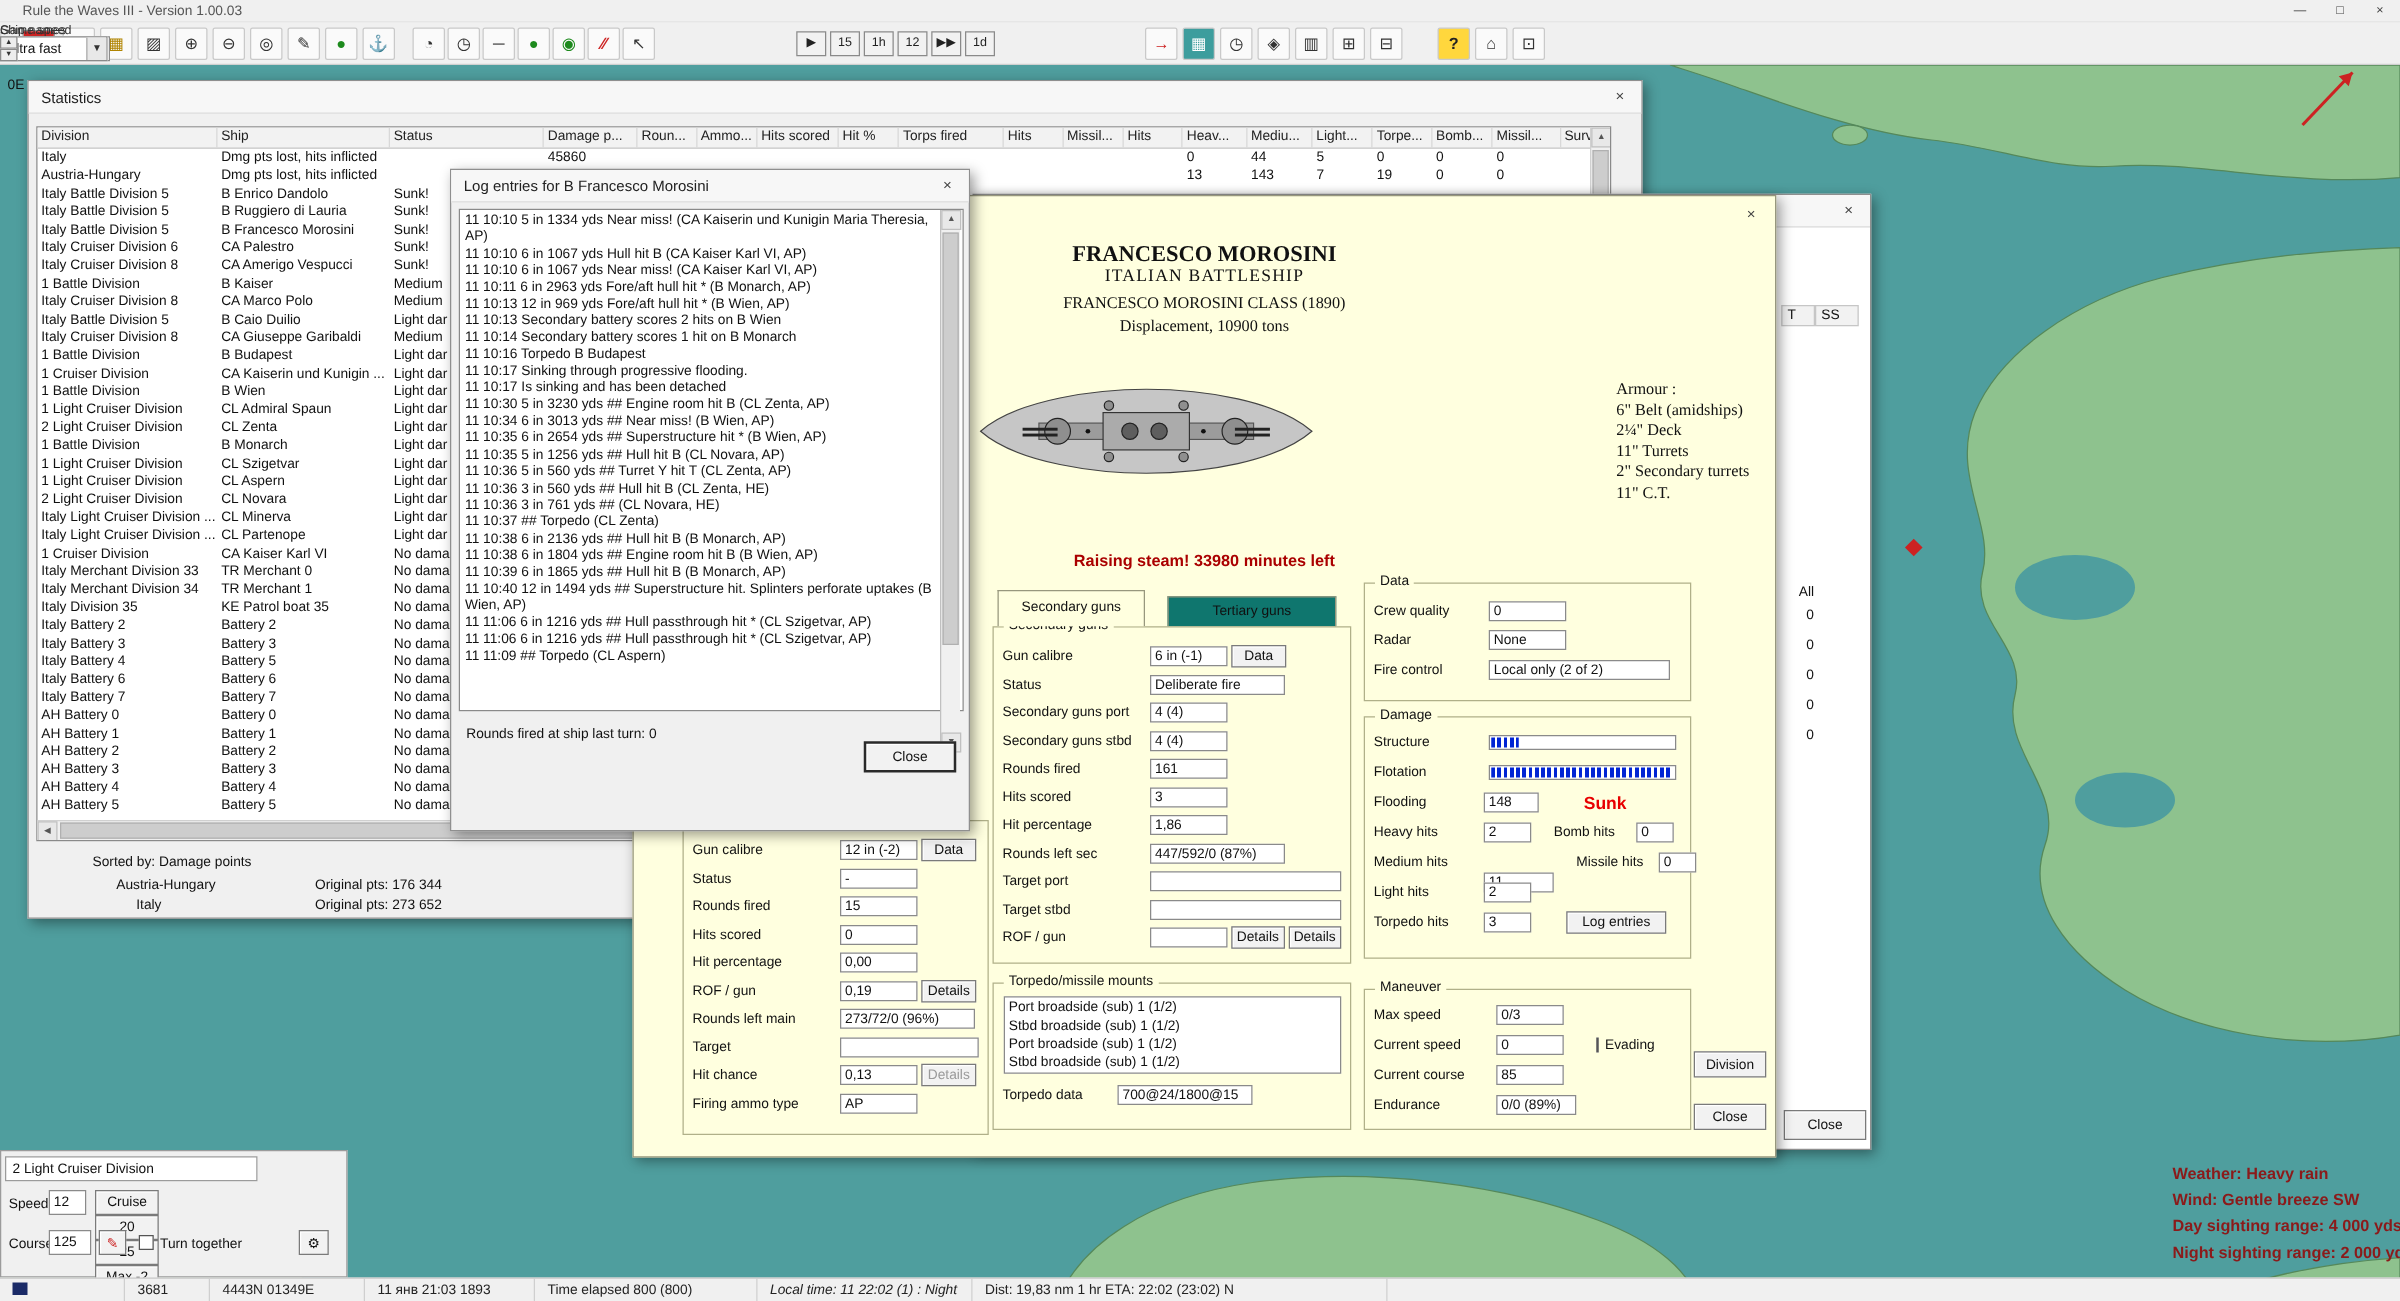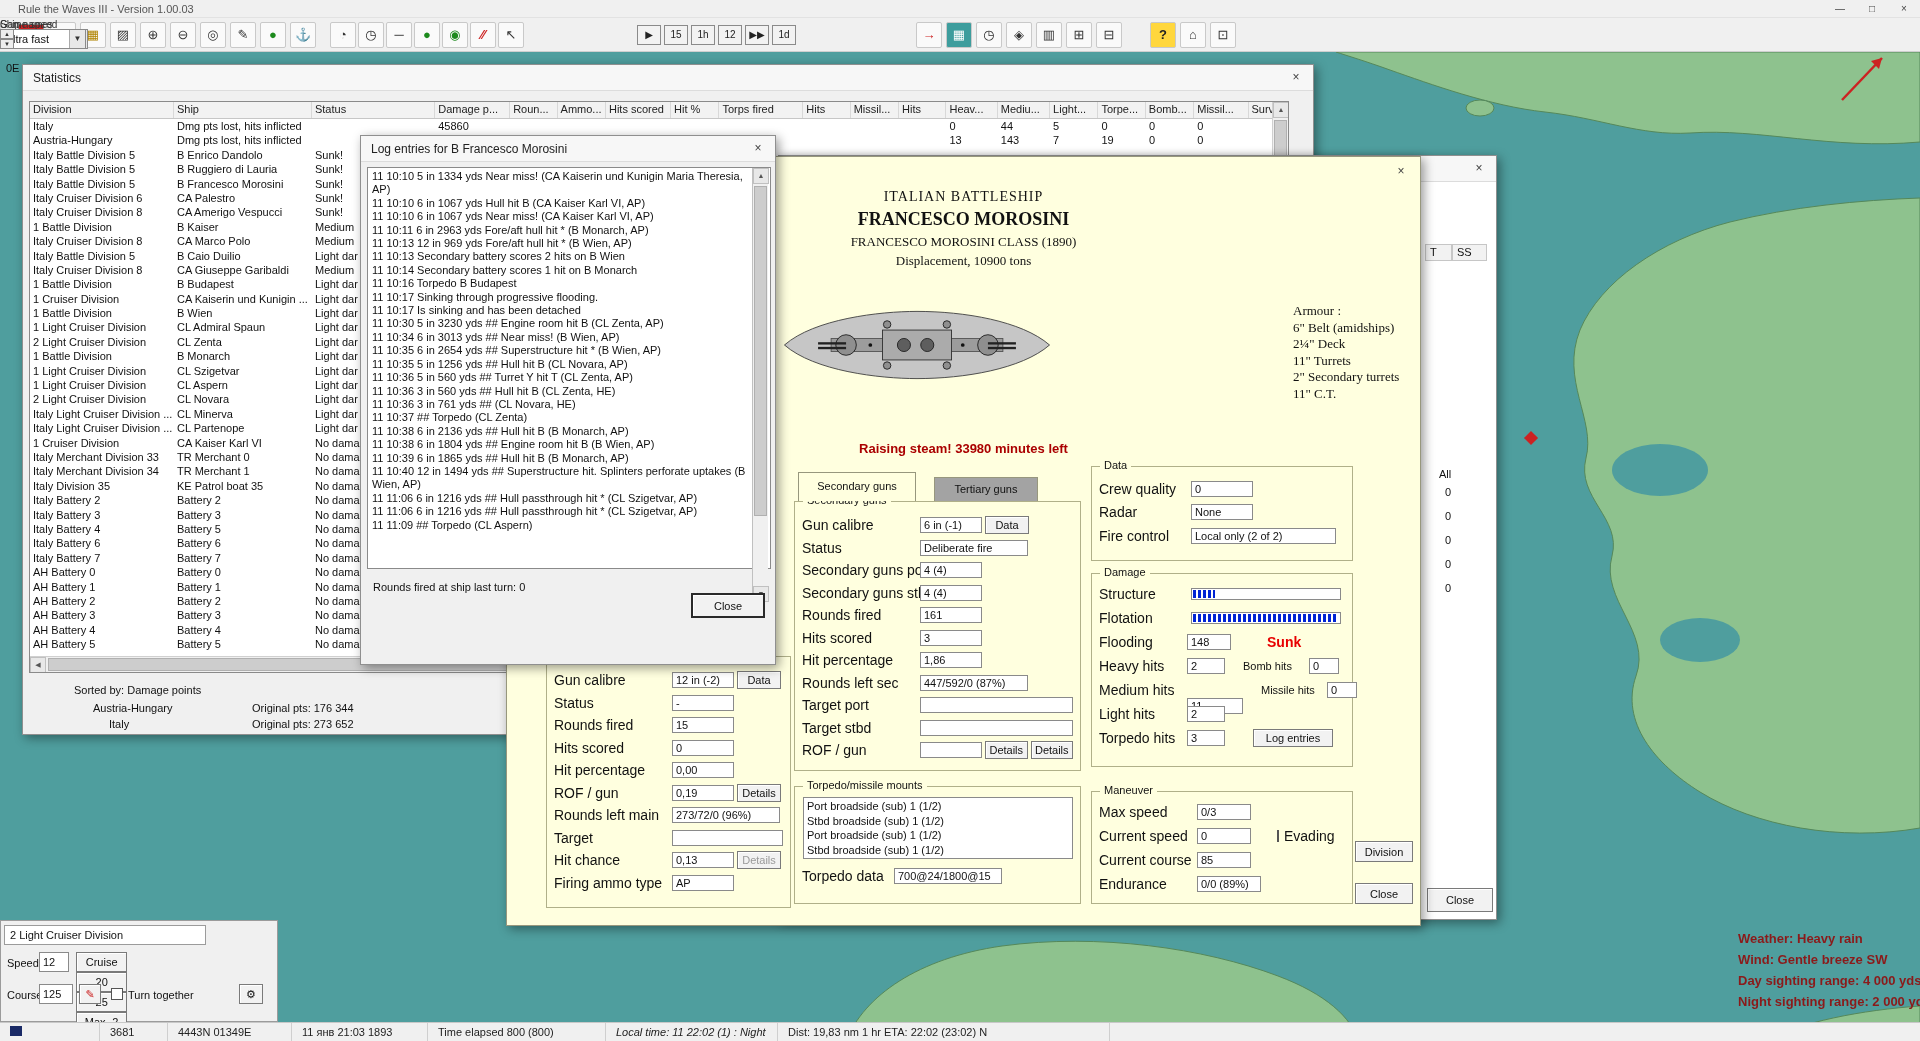--- a/index.html
+++ b/index.html
@@ -59,21 +59,21 @@
   .mini-btn { background:#f2f2f2; border:1px solid #7a7a7a; font-size:11px; height:18px; width:44px; margin-left:3px; box-shadow:inset 1px 1px 0 #fff; color:#111; }
   .mini-btn:empty { display:none; }
   .mini-btn.disabled { color:#9a9a9a; }
 
   
   #shipwin { position:absolute; background:#ffffdf; border:1px solid #97977d; box-shadow:3px 3px 10px rgba(0,0,0,.4); }
   .ship-head { position:absolute; left:0; right:0; text-align:center; font-family:"Liberation Serif", serif; color:#111; }
   .gbox { position:absolute; border:1px solid #b0b089; }
   .gcap { position:absolute; top:-8px; left:8px; background:#ffffdf; padding:0 4px; font-size:11px; color:#111; }
   .frow { display:flex; align-items:center; height:22.5px; padding:0 7px; }
-  .flabel { font-size:14px; color:#111; white-space:nowrap; overflow:hidden; }
+  .flabel { font-size:11px; color:#111; white-space:nowrap; overflow:hidden; }
   .g-sec .flabel, .g-main .flabel { width:118px; flex:none; }
   .g-data .flabel { width:92px; flex:none; }
   .g-dmg .flabel { width:88px; flex:none; }
   .g-man .flabel { width:98px; flex:none; }
   .fbox { background:#fff; border:1px solid #8a8a8a; height:16px; line-height:14px; font-size:11px; padding:0 3px; width:62px; flex:none; white-space:nowrap; overflow:hidden; }
   .fbox.w110 { width:108px; }
   .fbox.w150 { width:145px; }
   .fbox.wide { flex:1; }
   .tab { position:absolute; border:1px solid #97977d; border-bottom:none; text-align:center; font-size:11px; }
   .bar-box { width:150px; height:12px; background:#fff; border:1px solid #8a8a8a; margin-left:4px; flex:none; }
@@ -1042,22 +1042,22 @@
         <div style="height:24px; font-size:11px;">0</div>
         <div style="height:24px; font-size:11px;">0</div>
       </div>
     <button class="btn" style="left:648px; top:732px; width:66px; height:24px;">Close</button>
   </div>
 
   <div id="shipwin" style="left:506px; top:156px; width:915px; height:770px; z-index:40;">
     <span class="xbtn" style="right:10px; top:6px;">×</span>
 
     <div class="ship-head" style="top:32px;">
+      <div style="font-size:18px; font-weight:bold; margin-top:4px;">FRANCESCO MOROSINI</div>
       <div style="font-size:14px; letter-spacing:1px;">ITALIAN BATTLESHIP</div>
-      <div style="font-size:18px; font-weight:bold; margin-top:4px;">FRANCESCO MOROSINI</div>
       <div style="font-size:13px; margin-top:4px;">FRANCESCO MOROSINI CLASS (1890)</div>
       <div style="font-size:13px; margin-top:3px;">Displacement, 10900 tons</div>
     </div>
 
     <svg class="abs" style="left:270px; top:148px;" width="280" height="80" viewBox="0 0 300 84">
       <path d="M8,42 C40,14 110,6 150,6 C200,6 262,16 292,42 C262,68 200,78 150,78 C110,78 40,70 8,42 Z" fill="#c6c6c6" stroke="#444"></path>
       <rect x="58" y="35" width="184" height="14" fill="#9c9c9c" stroke="#555"></rect>
       <rect x="113" y="26" width="74" height="32" fill="#ababab" stroke="#333"></rect>
       <circle cx="74" cy="42" r="11" fill="#8f8f8f" stroke="#222"></circle>
       <rect x="44" y="39" width="30" height="2.5" fill="#222"></rect>
@@ -1083,21 +1083,21 @@
           <div>2¼" Deck</div>
           <div>11" Turrets</div>
           <div>2" Secondary turrets</div>
           <div>11" C.T.</div>
         </div>
     </div>
 
     <div class="abs" style="left:0; right:0; top:284px; text-align:center; font-weight:bold; font-size:13px; color:#aa0000;">Raising steam! 33980 minutes left</div>
 
     <div class="tab" style="left:291px; top:315px; width:118px; height:29px; line-height:26px; background:#ffffdf; z-index:2;">Secondary guns</div>
-    <div class="tab" style="left:427px; top:320px; width:104px; height:24px; line-height:22px; background:#a3a3a3;">Tertiary guns</div>
+    <div class="tab" style="left:427px; top:320px; width:135px; height:24px; line-height:22px; background:#0f766e;">Tertiary guns</div>
 
     <div class="gbox g-sec" style="left:287px; top:344px; width:287px; height:270px; padding-top:12px;">
       <span class="gcap">Secondary guns</span>
       <div>
 
           <div class="frow">
             <span class="flabel">Gun calibre</span>
             <span class="fbox">6 in (-1)</span>
             <button class="mini-btn">Data</button>
 

